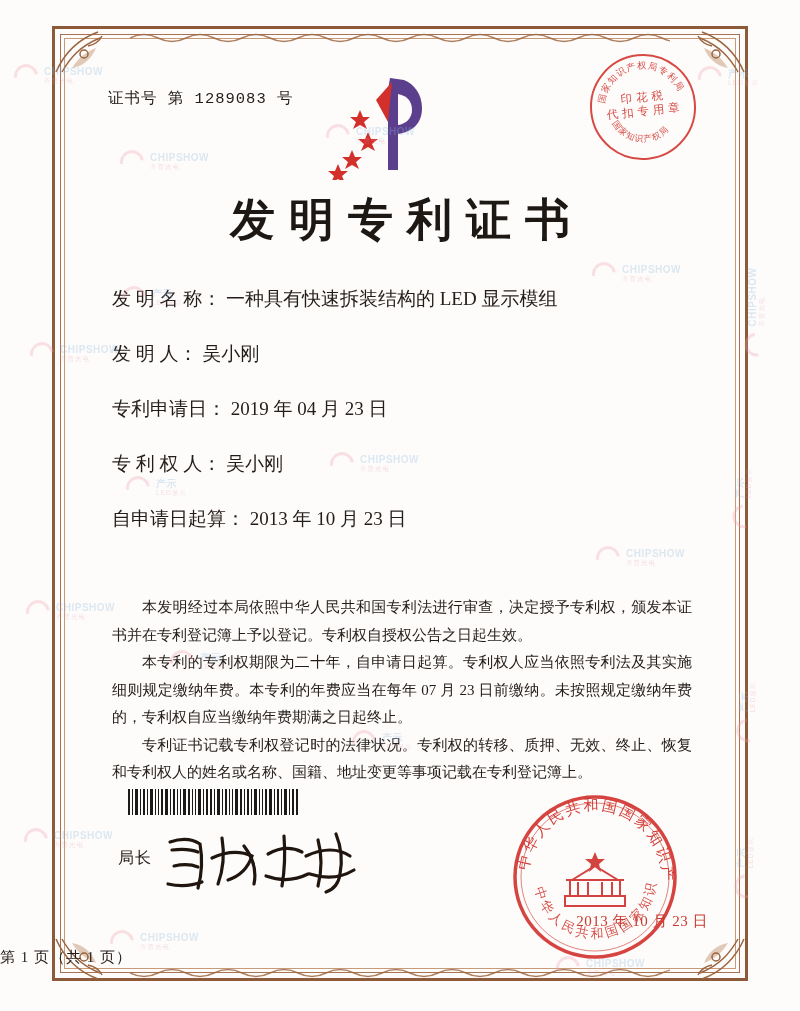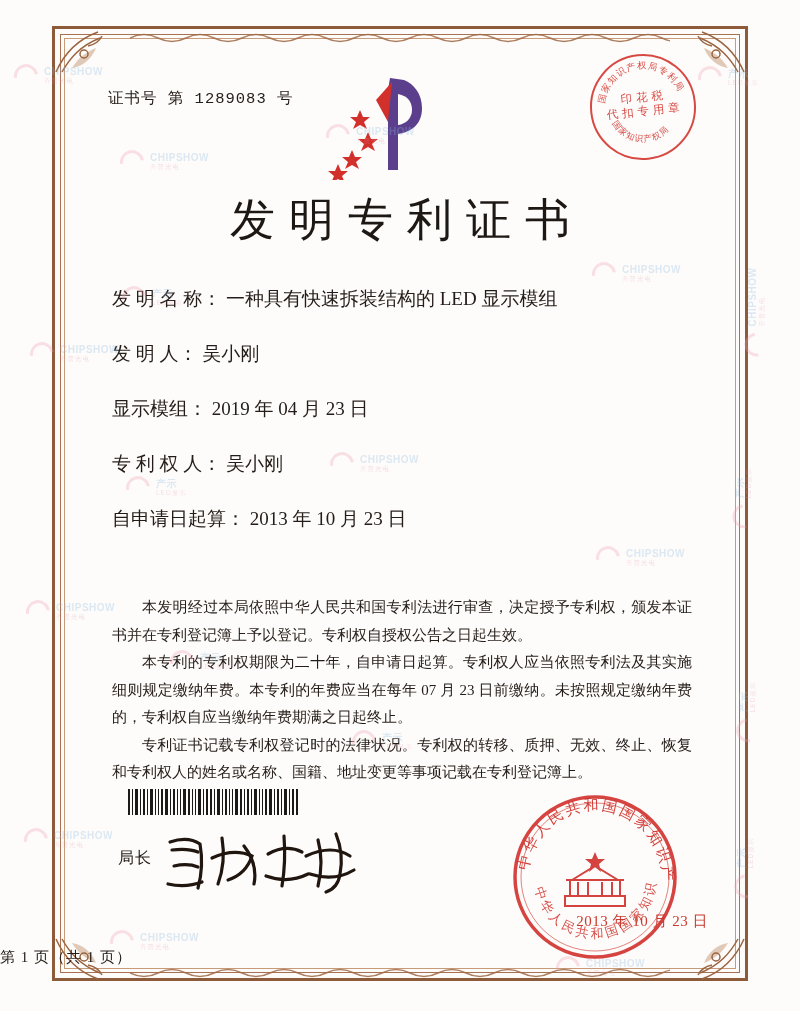--- a/index.html
+++ b/index.html
@@ -113,21 +113,21 @@
     letter-spacing: .5px;
     font-family: "Liberation Serif", serif;
   }
 
   .doc-title {
     position: absolute;
     left: 0; right: 0; top: 190px;
     text-align: center;
     font-size: 45px;
     letter-spacing: 14px;
-    font-weight: normal;
+    font-weight: bold;
     font-family: "Liberation Serif", serif;
     color: #1d1814;
     text-indent: 14px;
   }
 
   
   .fields {
     position: absolute;
     left: 112px;
     top: 288px;
@@ -384,21 +384,21 @@
   <div class="fields">
     <div class="field-row">
       <span class="field-label">发 明 名 称：</span>
       <span class="field-value">一种具有快速拆装结构的 LED 显示模组</span>
     </div>
     <div class="field-row">
       <span class="field-label">发 明 人：</span>
       <span class="field-value">吴小刚</span>
     </div>
     <div class="field-row">
-      <span class="field-label">显示模组：</span>
+      <span class="field-label">专利申请日：</span>
       <span class="field-value">2019 年 04 月 23 日</span>
     </div>
     <div class="field-row">
       <span class="field-label">专 利 权 人：</span>
       <span class="field-value">吴小刚</span>
     </div>
     <div class="field-row">
       <span class="field-label">自申请日起算：</span>
       <span class="field-value">2013 年 10 月 23 日</span>
     </div>

